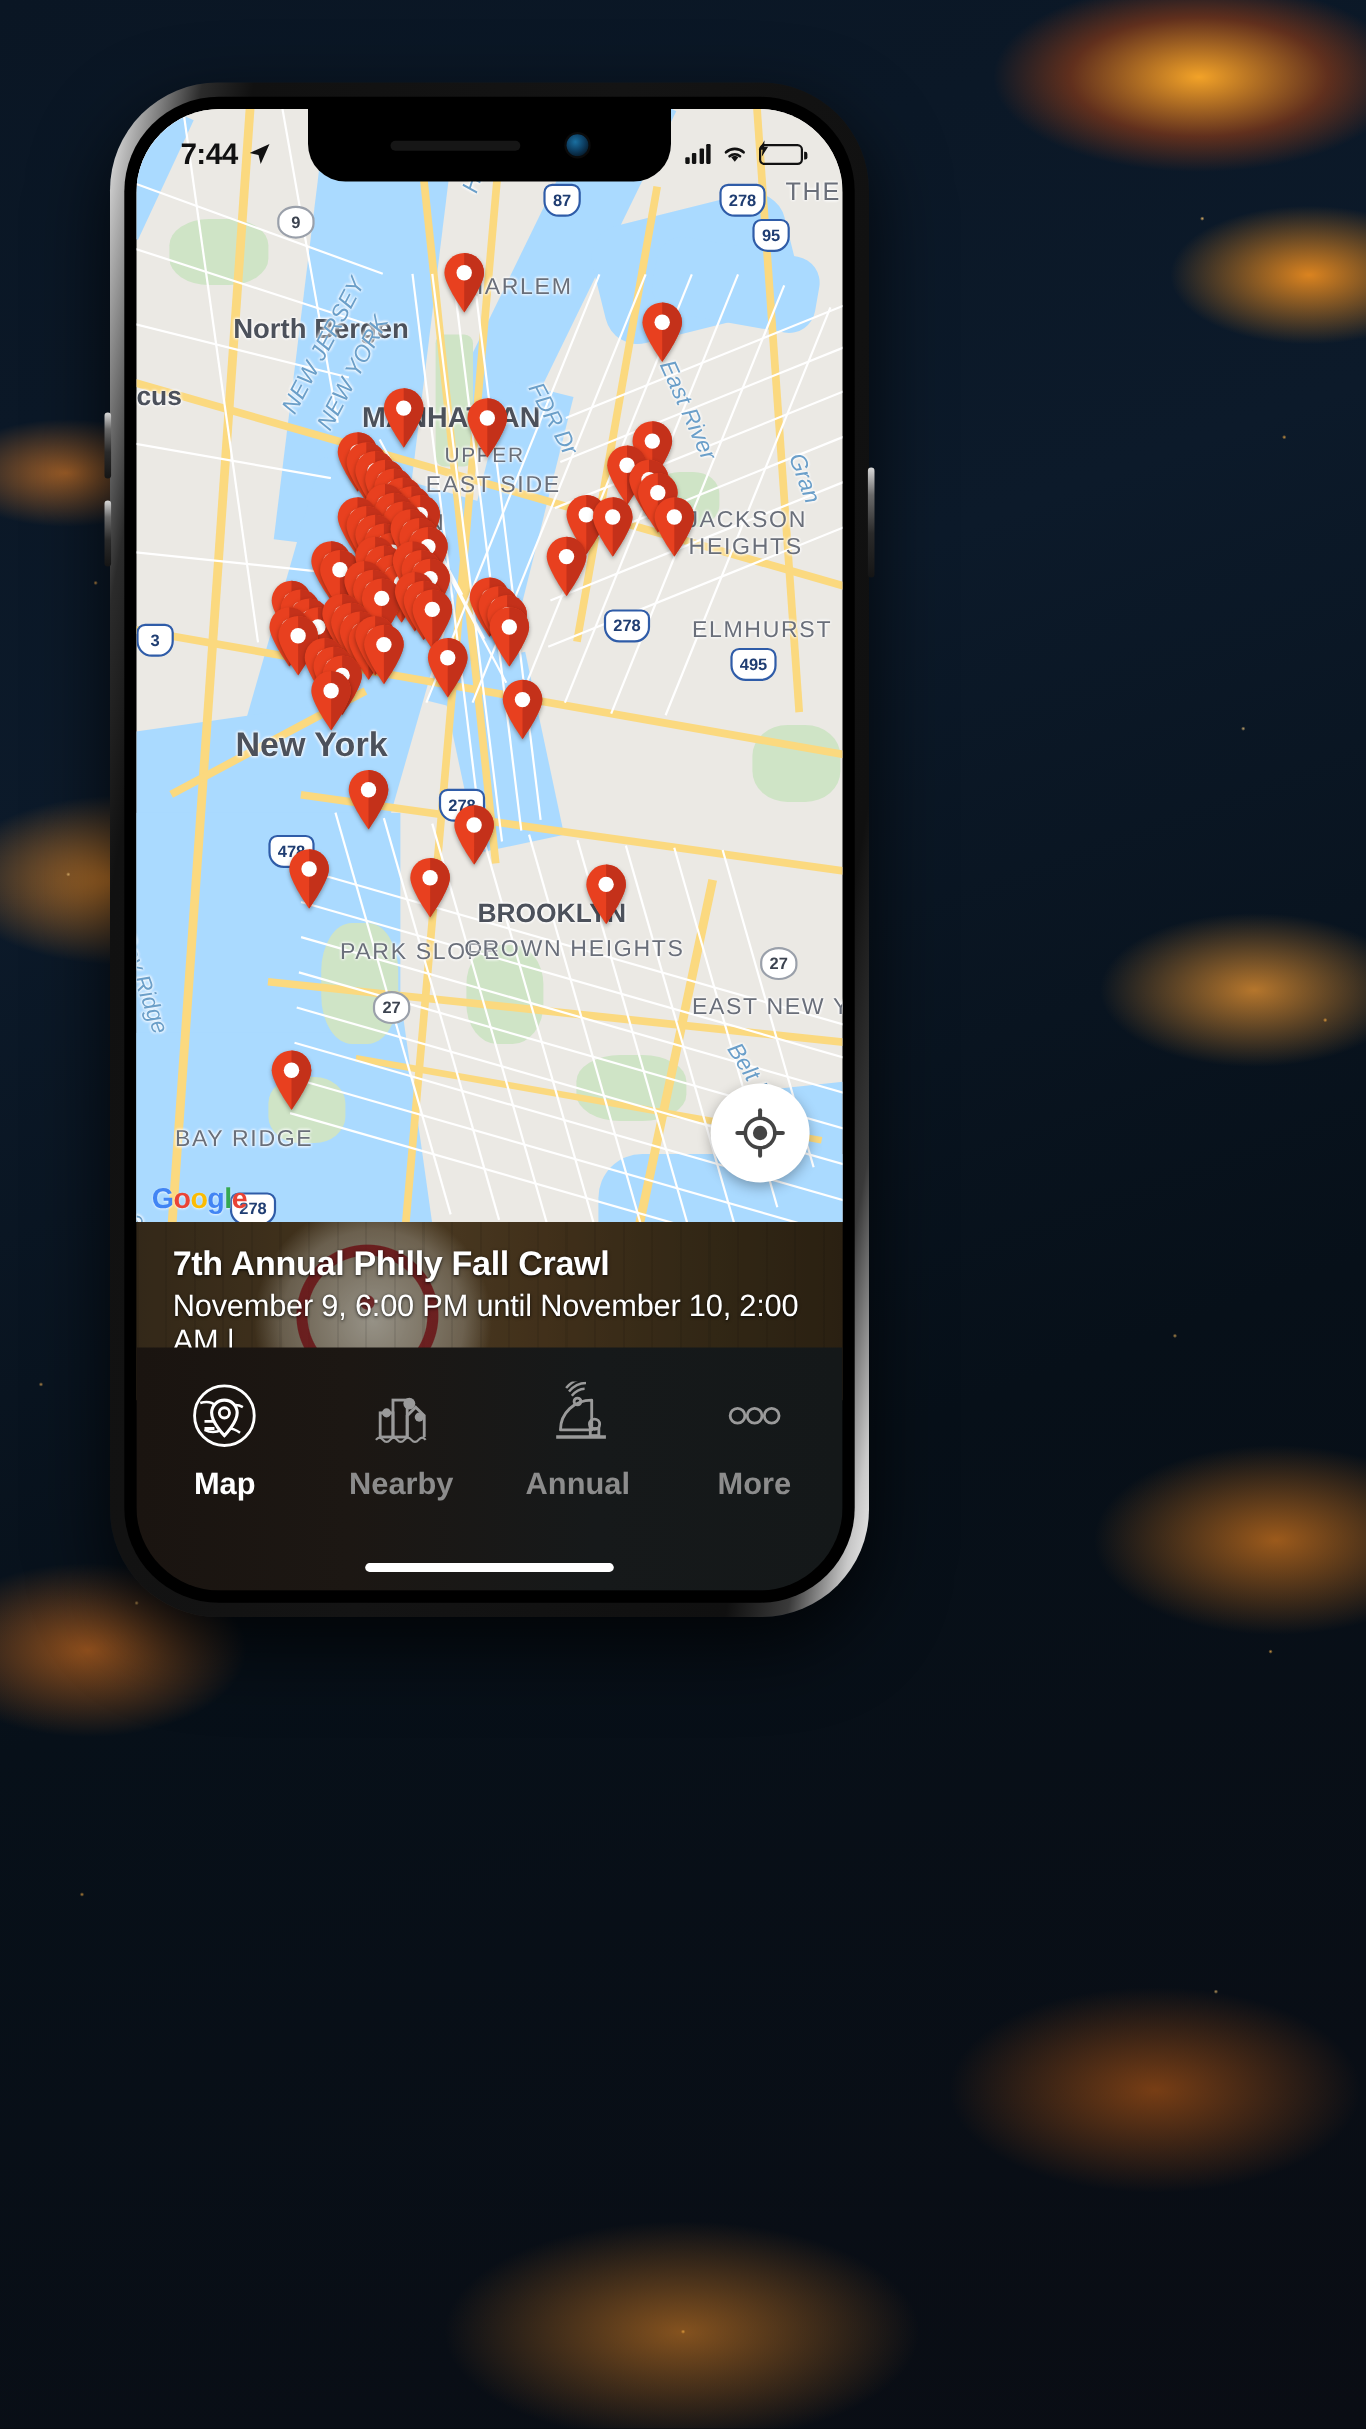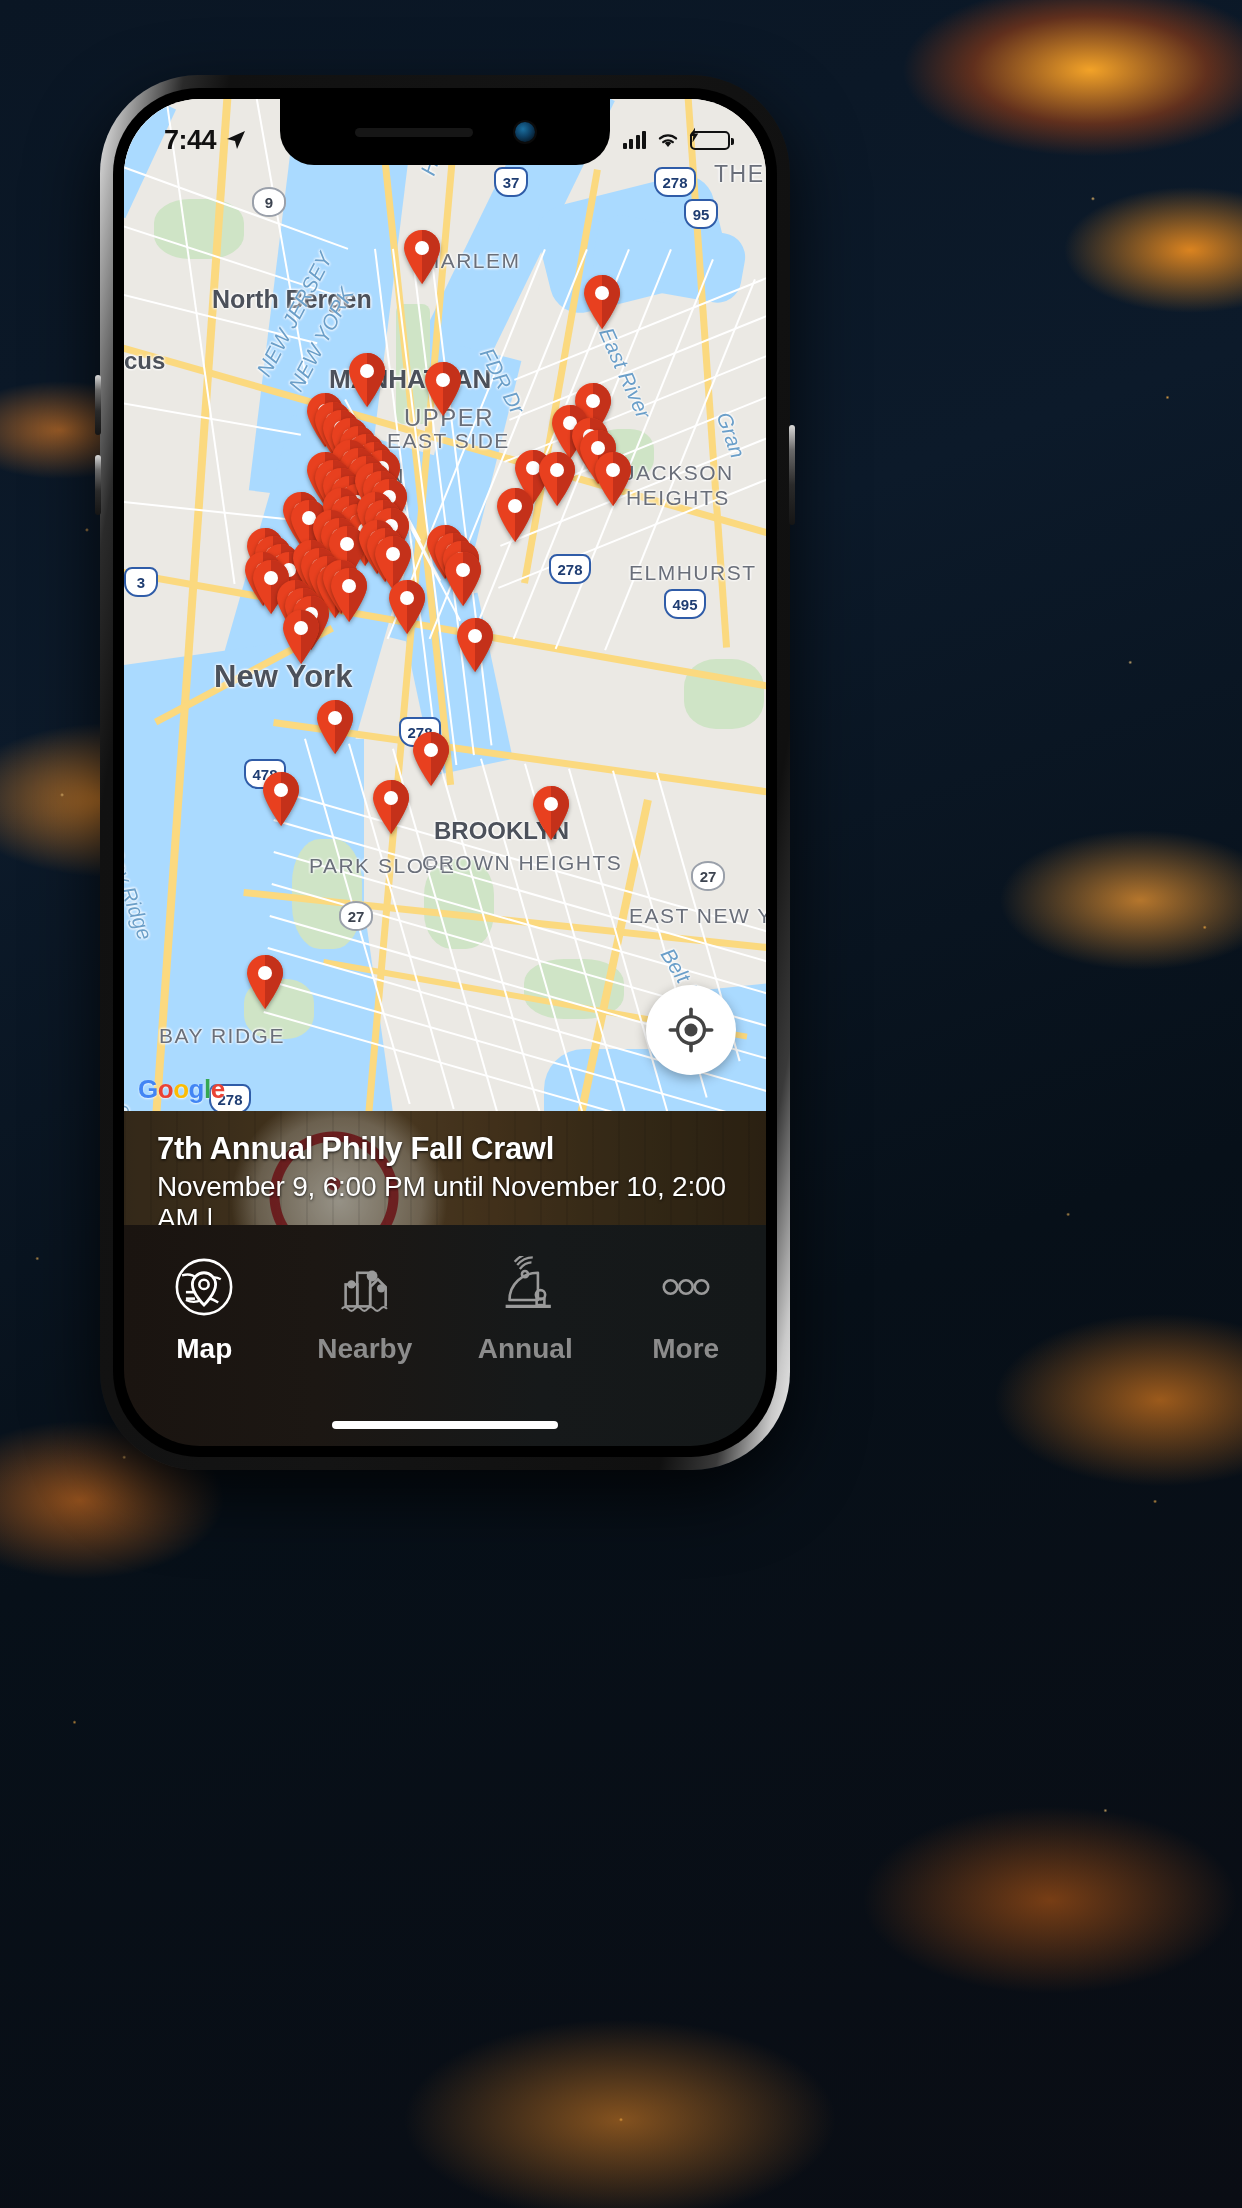--- a/index.html
+++ b/index.html
@@ -352,21 +352,21 @@
         <div class="rd" style="left:-20px;top:300px;width:200px;height:2px;transform:rotate(10deg);"></div>
         <div class="rd" style="left:-20px;top:400px;width:190px;height:2px;transform:rotate(6deg);"></div>
         <div class="rd" style="left:40px;top:-10px;width:2px;height:500px;transform:rotate(-8deg);"></div>
         <div class="rd" style="left:130px;top:-10px;width:2px;height:300px;transform:rotate(-10deg);"></div>
 
         <div id="maplabels">
             <div class="maplabel big" style="left: 88px; top: 186px; font-size: 25px;">North Bergen</div>
             <div class="maplabel big" style="left: 0px; top: 248px; font-size: 24px;">cus</div>
             <div class="maplabel " style="left: 300px; top: 150px; font-size: 21px; letter-spacing: 1.5px;">HARLEM</div>
             <div class="maplabel big" style="left: 205px; top: 265px; font-size: 26px;">MANHATTAN</div>
-            <div class="maplabel " style="left: 280px; top: 305px; font-size: 24px; letter-spacing: 1.5px;">UPPER</div>
+            <div class="maplabel " style="left: 280px; top: 305px; font-size: 19px; letter-spacing: 1.5px;">UPPER</div>
             <div class="maplabel " style="left: 263px; top: 330px; font-size: 21px; letter-spacing: 1.5px;">EAST SIDE</div>
             <div class="maplabel " style="left: 225px; top: 365px; font-size: 21px; letter-spacing: 1.5px;">OWN</div>
             <div class="maplabel " style="left: 208px; top: 390px; font-size: 21px; letter-spacing: 1.5px;">ATTAN</div>
             <div class="maplabel " style="left: 500px; top: 362px; font-size: 21px; letter-spacing: 1.5px;">JACKSON</div>
             <div class="maplabel " style="left: 502px; top: 387px; font-size: 21px; letter-spacing: 1.5px;">HEIGHTS</div>
             <div class="maplabel " style="left: 505px; top: 462px; font-size: 21px; letter-spacing: 1.5px;">ELMHURST</div>
             <div class="maplabel big" style="left: 90px; top: 560px; font-size: 31px;">New York</div>
             <div class="maplabel big" style="left: 310px; top: 718px; font-size: 24px;">BROOKLYN</div>
             <div class="maplabel " style="left: 185px; top: 755px; font-size: 21px; letter-spacing: 1.5px;">PARK SLOPE</div>
             <div class="maplabel " style="left: 298px; top: 752px; font-size: 21px; letter-spacing: 1.5px;">CROWN HEIGHTS</div>
@@ -380,21 +380,21 @@
             <div class="maplabel water-lbl" style="left: 160px; top: 285px; font-size: 21px; transform: rotate(-62deg); transform-origin: 0px 0px;">NEW YORK</div>
             <div class="maplabel water-lbl" style="left: 372px; top: 245px; font-size: 21px; transform: rotate(62deg); transform-origin: 0px 0px;">FDR Dr</div>
             <div class="maplabel water-lbl" style="left: 492px; top: 225px; font-size: 21px; transform: rotate(66deg); transform-origin: 0px 0px;">East River</div>
             <div class="maplabel water-lbl" style="left: 610px; top: 310px; font-size: 21px; transform: rotate(70deg); transform-origin: 0px 0px;">Gran</div>
             <div class="maplabel water-lbl" style="left: 552px; top: 845px; font-size: 21px; transform: rotate(58deg); transform-origin: 0px 0px;">Belt Pkwy</div>
             <div class="maplabel water-lbl" style="left: 0px; top: 745px; font-size: 21px; transform: rotate(70deg); transform-origin: 0px 0px;">Bay Ridge</div>
             <div class="maplabel water-lbl" style="left: 8px; top: 1000px; font-size: 21px; transform: rotate(62deg); transform-origin: 0px 0px;">er Bay</div>
           </div>
         <div id="mapshields">
             <div class="shield ellipse" style="left: 128px; top: 88px; width: 34px; height: 30px;">9</div>
-            <div class="shield inter" style="left: 370px; top: 68px; width: 34px; height: 30px;">37</div>
+            <div class="shield inter" style="left: 370px; top: 68px; width: 34px; height: 30px;">87</div>
             <div class="shield inter" style="left: 530px; top: 68px; width: 42px; height: 30px;">278</div>
             <div class="shield inter" style="left: 560px; top: 100px; width: 34px; height: 30px;">95</div>
             <div class="shield inter" style="left: 425px; top: 455px; width: 42px; height: 30px;">278</div>
             <div class="shield inter" style="left: 540px; top: 490px; width: 42px; height: 30px;">495</div>
             <div class="shield inter" style="left: 275px; top: 618px; width: 42px; height: 30px;">278</div>
             <div class="shield inter" style="left: 120px; top: 660px; width: 42px; height: 30px;">478</div>
             <div class="shield inter" style="left: 85px; top: 985px; width: 42px; height: 30px;">278</div>
             <div class="shield ellipse" style="left: 567px; top: 762px; width: 34px; height: 30px;">27</div>
             <div class="shield ellipse" style="left: 215px; top: 802px; width: 34px; height: 30px;">27</div>
             <div class="shield inter" style="left: 0px; top: 468px; width: 34px; height: 30px;">3</div>

